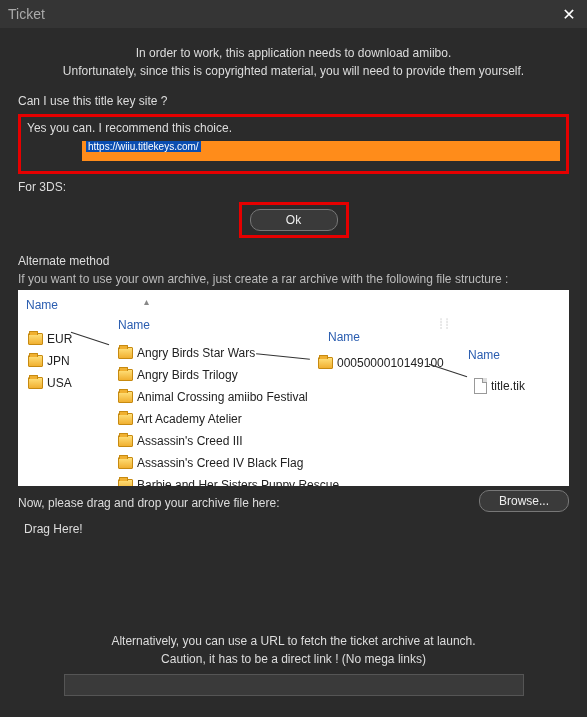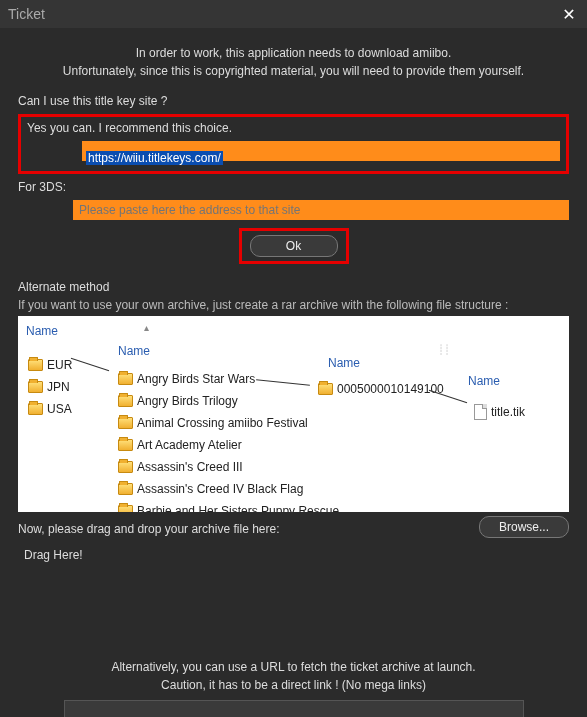--- a/index.html
+++ b/index.html
@@ -40,22 +40,22 @@
     .url-field {
       display: flex;
       align-items: stretch;
       height: 20px;
     }
     .url-input {
       flex: 0 0 auto;
       background: #ff8c1a;
       color: #fff;
       border: none;
-      font-size: 12px;
-      padding: 10px 4px;
+      font-size: 10px;
+      padding: 0 4px;
       width: 160px;
       text-align: left;
     }
     .selected-url {
       background: #0a4db0;
       color: #fff;
       padding: 0 2px;
     }
     .url-orange-right {
       flex: 1;
@@ -189,23 +189,20 @@
 
   <div class="redbox">
     <div class="redbox-inner-text">Yes you can. I recommend this choice.</div>
     <div class="url-field url-row-wiiu">
       <div class="url-input"><span class="selected-url">https://wiiu.titlekeys.com/</span></div>
       <div class="url-orange-right"></div>
     </div>
   </div>
 
   <div class="section-label" style="margin-top:6px;">For 3DS:</div>
-  <div class="url-field url-row-3ds">
-    <input class="url-input" style="width: 100%; color: rgb(255, 255, 255);" placeholder="Please paste here the address to that site">
-  </div>
 
   <div class="ok-row">
     <div class="ok-red">
       <button class="ok-btn">Ok</button>
     </div>
   </div>
 
   <div class="alt-label">Alternate method</div>
   <div class="alt-desc">If you want to use your own archive, just create a rar archive with the following file structure :</div>
 

